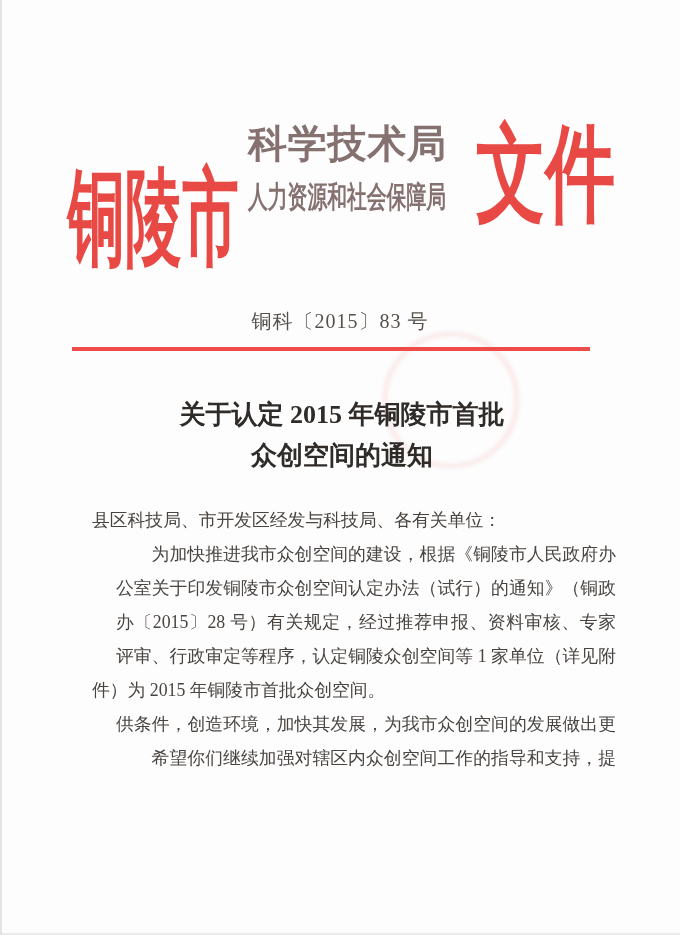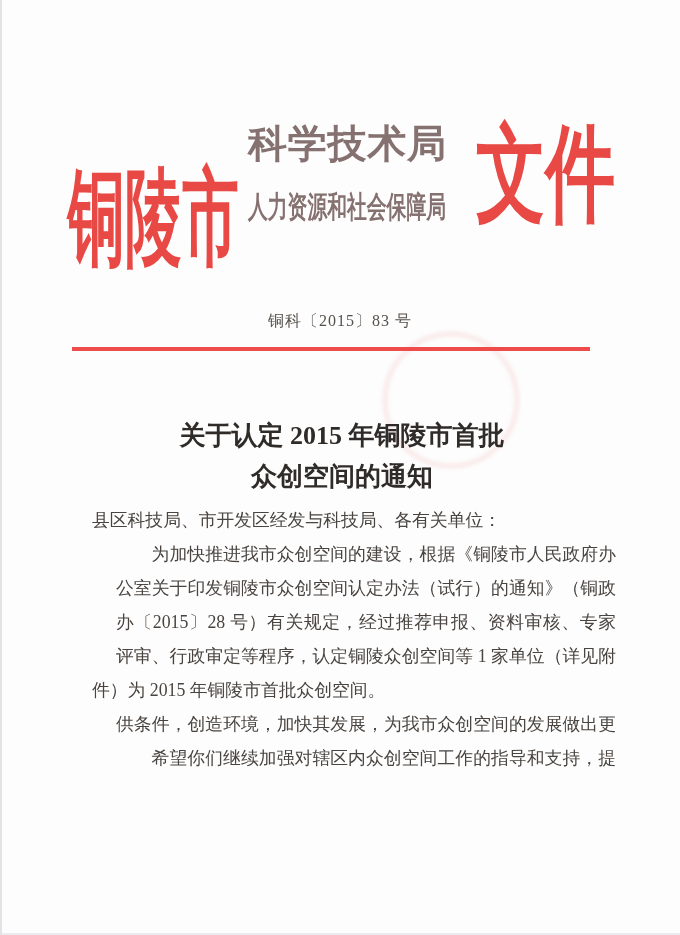--- a/index.html
+++ b/index.html
@@ -36,45 +36,44 @@
     position:absolute;left:476px;top:114px;
     font-size:106px;font-weight:700;color:var(--red_accent,#e84944);
   }
   .docword .condensed{transform:scale(0.655,1);}
   .dept-col{position:absolute;left:248px;top:120px;width:198px;}
   .dept1{
     font-size:39px;line-height:48px;font-weight:700;
     color:var(--dept_text,#85716f);
     text-align:justify;text-align-last:justify;
   }
-  .dept2{margin-top:22px;font-size:30px;line-height:34px;font-weight:600;color:var(--dept_text,#85716f);}
+  .dept2{margin-top:12px;font-size:30px;line-height:34px;font-weight:600;color:var(--dept_text,#85716f);}
   .dept2 .condensed{transform:scale(0.66,1);}
 
   
   .docnum{
     position:absolute;left:0;top:308px;width:680px;
-    text-align:center;font-size:16px;line-height:26px;
+    text-align:center;font-size:20px;line-height:26px;
     color:var(--docnum_text,#55504b);letter-spacing:1px;
   }
   .divider{
     position:absolute;left:72px;top:347px;width:518px;height:4px;
     background:var(--divider_red,#ee4b4b);
   }
   .seal-bleed{
     position:absolute;left:383px;top:332px;width:128px;height:128px;
     border:4px solid rgba(232,108,108,0.16);border-radius:50%;
     filter:blur(2px);
   }
 
   
   .title{
     position:absolute;left:92px;top:394px;width:500px;
     text-align:center;font-weight:700;font-size:26px;line-height:41px;
     color:var(--title_text,#2f2b28);
-    margin-top:21px;
   }
 
   
   .body-block{
     position:absolute;left:92px;top:503px;width:500px;
     font-size:17.8px;line-height:34px;color:var(--body_text,#494440);
   }
   .bline{width:100%;}
   .bline.fill{text-align:justify;text-align-last:justify;margin-left:24px;}
   .bline.indent{text-indent:2em;}

